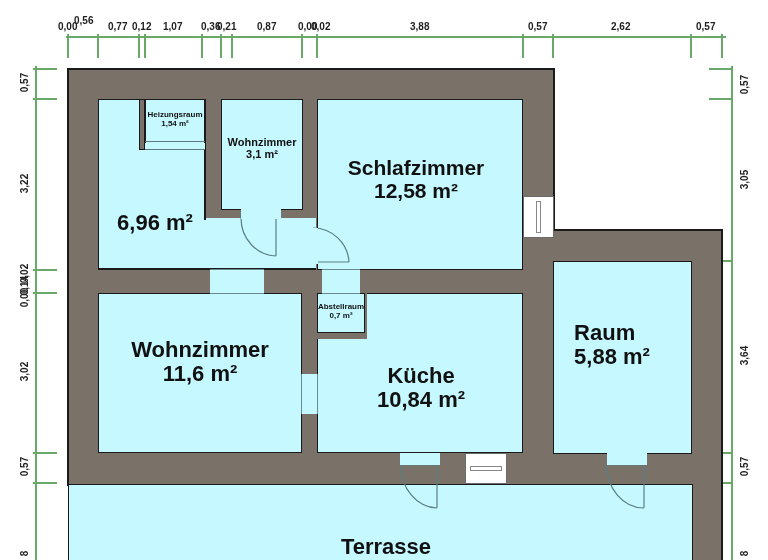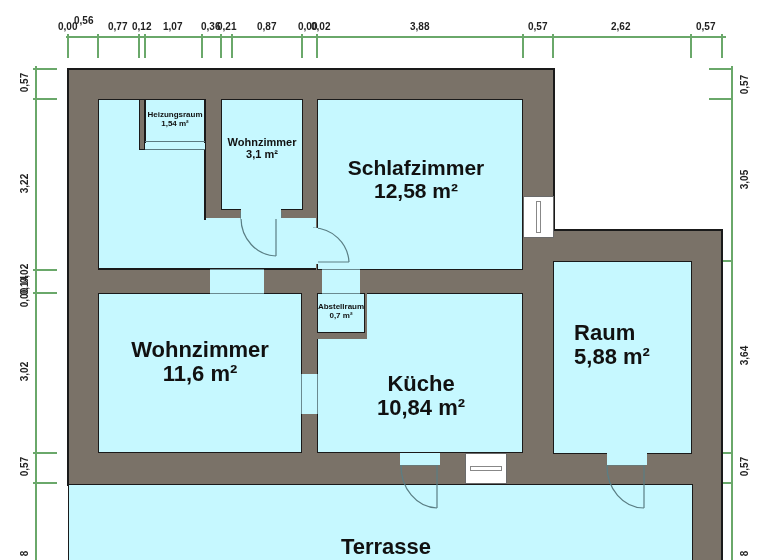--- a/index.html
+++ b/index.html
@@ -108,20 +108,21 @@
 </div>
 
 <div class="room" style="left:98px;top:99px;width:108px;height:171px;"></div>
 <div class="room noborder" style="left:142px;top:150px;width:62px;height:118px;"></div>
 <div class="room noborder" style="left:204px;top:218px;width:112px;height:50px;"></div>
 <div class="abs" style="left:98px;top:268px;width:218px;height:2px;background:#1a1a1a;"></div>
 <div class="abs" style="left:204px;top:150px;width:2px;height:70px;background:#1a1a1a;"></div>
 
 <div class="wall" style="left:139px;top:99px;width:6px;height:51px;border:1px solid #1a1a1a;box-sizing:border-box;"></div>
 <div class="label big" style="left:155px;top:223px;">
+  <span class="a">6,96 m²</span>
 </div>
 
 <div class="room" style="left:145px;top:99px;width:60px;height:44px;border-bottom:none;"></div>
 <div class="abs" style="left:145px;top:141px;width:60px;height:9px;border-top:1px solid #5a7a80;border-bottom:1px solid #5a7a80;box-sizing:border-box;"></div>
 <div class="label tiny" style="left:175px;top:120px;">
   <span class="n">Heizungsraum</span>
   <span class="a">1,54 m²</span>
 </div>
 
 <div class="room" style="left:221px;top:99px;width:82px;height:111px;"></div>
@@ -148,21 +149,21 @@
   <span class="a">0,7 m²</span>
 </div>
 
 <div class="room" style="left:317px;top:293px;width:206px;height:160px;"></div>
 <div class="wall" style="left:315px;top:291px;width:52px;height:48px;"></div>
 <div class="room" style="left:317px;top:293px;width:48px;height:40px;"></div>
 <div class="label tiny" style="left:341px;top:312px;">
   <span class="n">Abstellraum</span>
   <span class="a">0,7 m²</span>
 </div>
-<div class="label big" style="left:421px;top:396px;">
+<div class="label big" style="left:421px;top:388px;">
   <span class="n">Küche</span>
   <span class="a">10,84 m²</span>
 </div>
 
 <div class="room" style="left:553px;top:261px;width:139px;height:193px;"></div>
 <div class="label big" style="left:612px;top:345px;text-align:left;">
   <span class="n" style="text-align:left;">Raum</span>
   <span class="a" style="text-align:left;">5,88 m²</span>
 </div>
 

